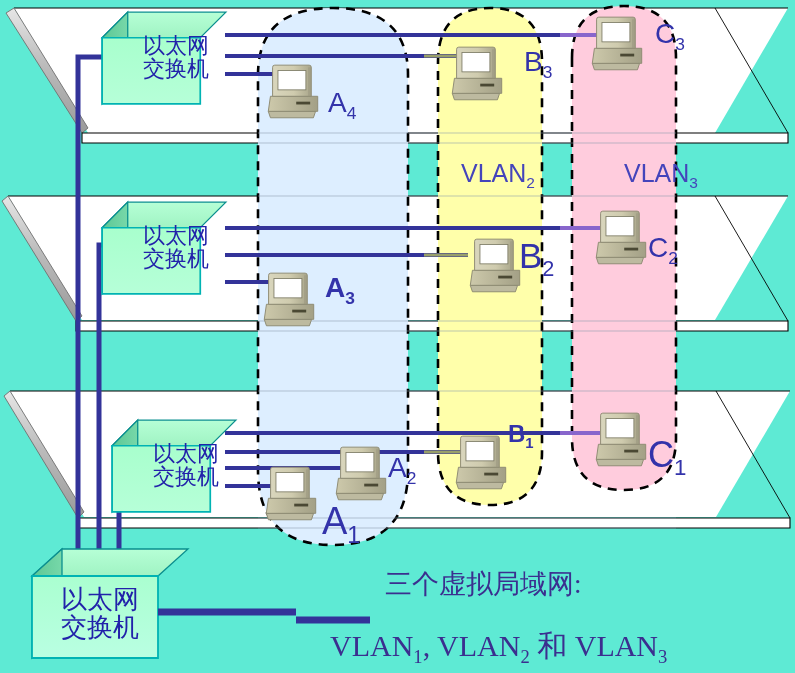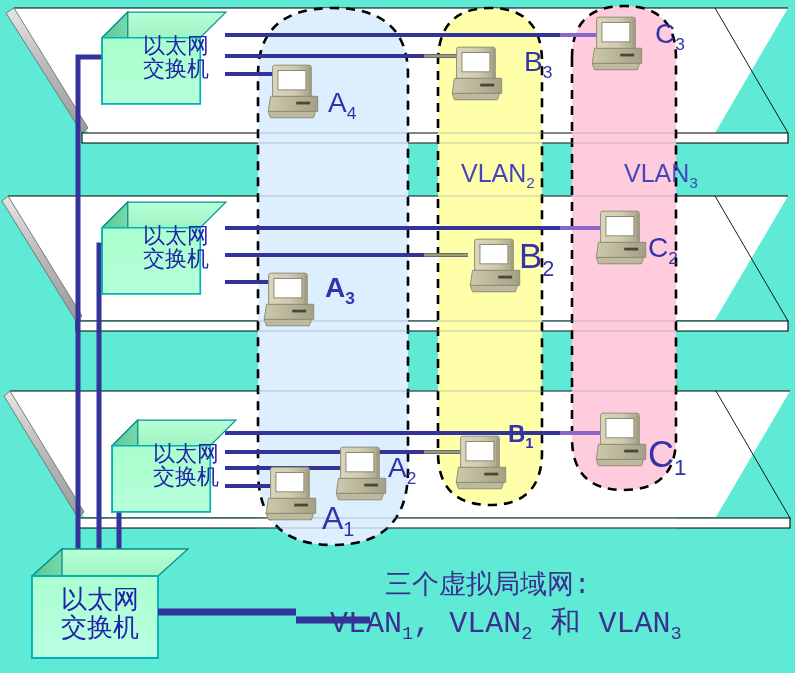--- a/index.html
+++ b/index.html
@@ -14,21 +14,21 @@
     position:absolute;font-family:"Liberation Sans",sans-serif;color:#3333aa;
     white-space:nowrap;pointer-events:none;
   }
   .pc-label sub{font-size:0.62em;}
   .vlan-label{
     position:absolute;font-family:"Liberation Sans",sans-serif;color:#4444bb;
     font-size:25px;white-space:nowrap;pointer-events:none;
   }
   .vlan-label sub{font-size:0.62em;}
   .caption{
-    position:absolute;font-family:Liberation Mono, monospace;color:#3b2f8f;
+    position:absolute;font-family:Liberation Serif, serif;color:#3b2f8f;
     white-space:nowrap;pointer-events:none;
   }
   .caption sub{font-size:0.62em;}
 </style>
 </head>
 <body>
 
 <div id="stage">
 
   <svg width="795" height="673" viewBox="0 0 795 673">
@@ -213,21 +213,21 @@
 
   <div class="pc-label" style="left:328px;top:62px;font-size:28px;margin-top:25px;">
     <span>A</span><sub>4</sub>
   </div>
   <div class="pc-label" style="left:325px;top:272px;font-size:28px;font-weight:bold;">
     <span>A</span><sub>3</sub>
   </div>
   <div class="pc-label" style="left:388px;top:452px;font-size:28px;">
     <span>A</span><sub>2</sub>
   </div>
-  <div class="pc-label" style="left:322px;top:500px;font-size:32px;">
+  <div class="pc-label" style="left:322px;top:500px;font-size:38px;">
     <span>A</span><sub>1</sub>
   </div>
 
   <div class="pc-label" style="left:496px;top:46px;font-size:28px;margin-left:28px;">
     <span>B</span><sub>3</sub>
   </div>
   <div class="pc-label" style="left:519px;top:236px;font-size:35px;">
     <span>B</span><sub>2</sub>
   </div>
   <div class="pc-label" style="left:508px;top:420px;font-size:24px;font-weight:bold;">
@@ -245,17 +245,17 @@
   </div>
 
   <div class="vlan-label" style="left:428px;top:159px;margin-left:33px;">
     <span>VLAN</span><sub>2</sub>
   </div>
   <div class="vlan-label" style="left:588px;top:159px;margin-left:36px;">
     <span>VLAN</span><sub>3</sub>
   </div>
 
   <div class="caption" style="left:385px;top:566px;font-size:27px;">三个虚拟局域网:</div>
-  <div class="caption" style="left:330px;top:602px;font-size:30px;">
+  <div class="caption" style="left:330px;top:626px;font-size:30px;">
     <span>VLAN</span><sub>1</sub><span>, </span><span>VLAN</span><sub>2</sub><span> 和 </span><span>VLAN</span><sub>3</sub>
   </div>
 
 </div>
 
 </body></html>

